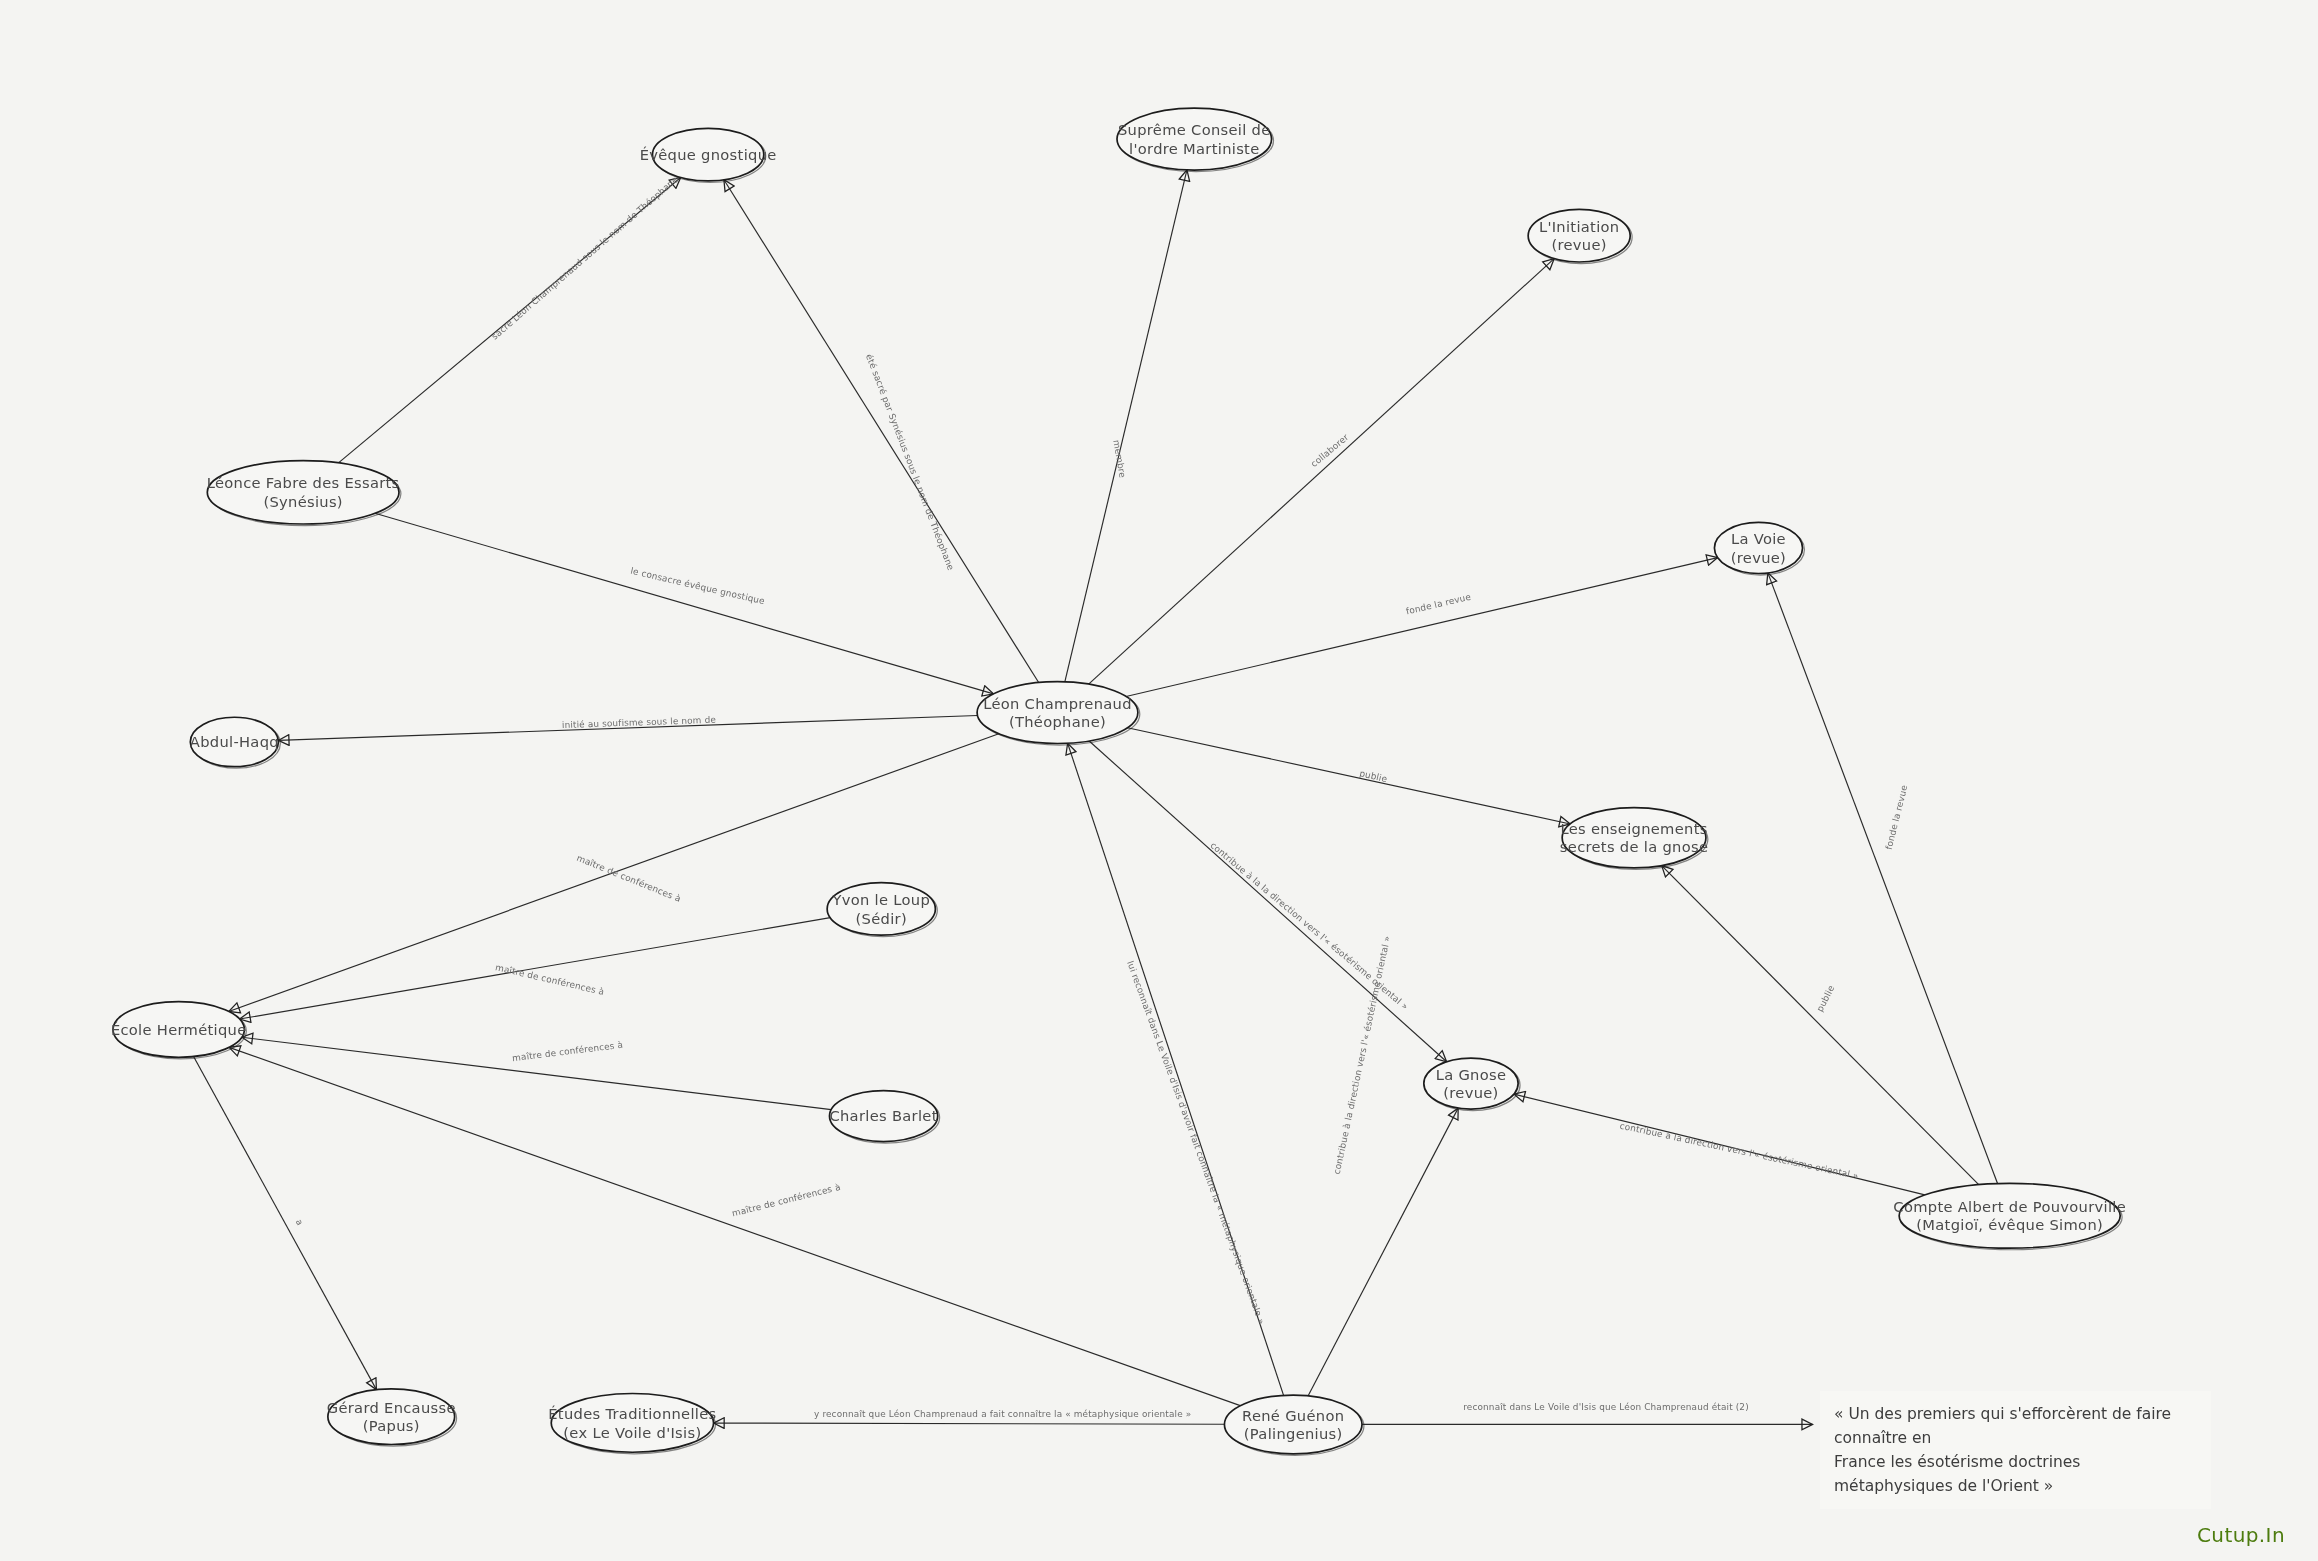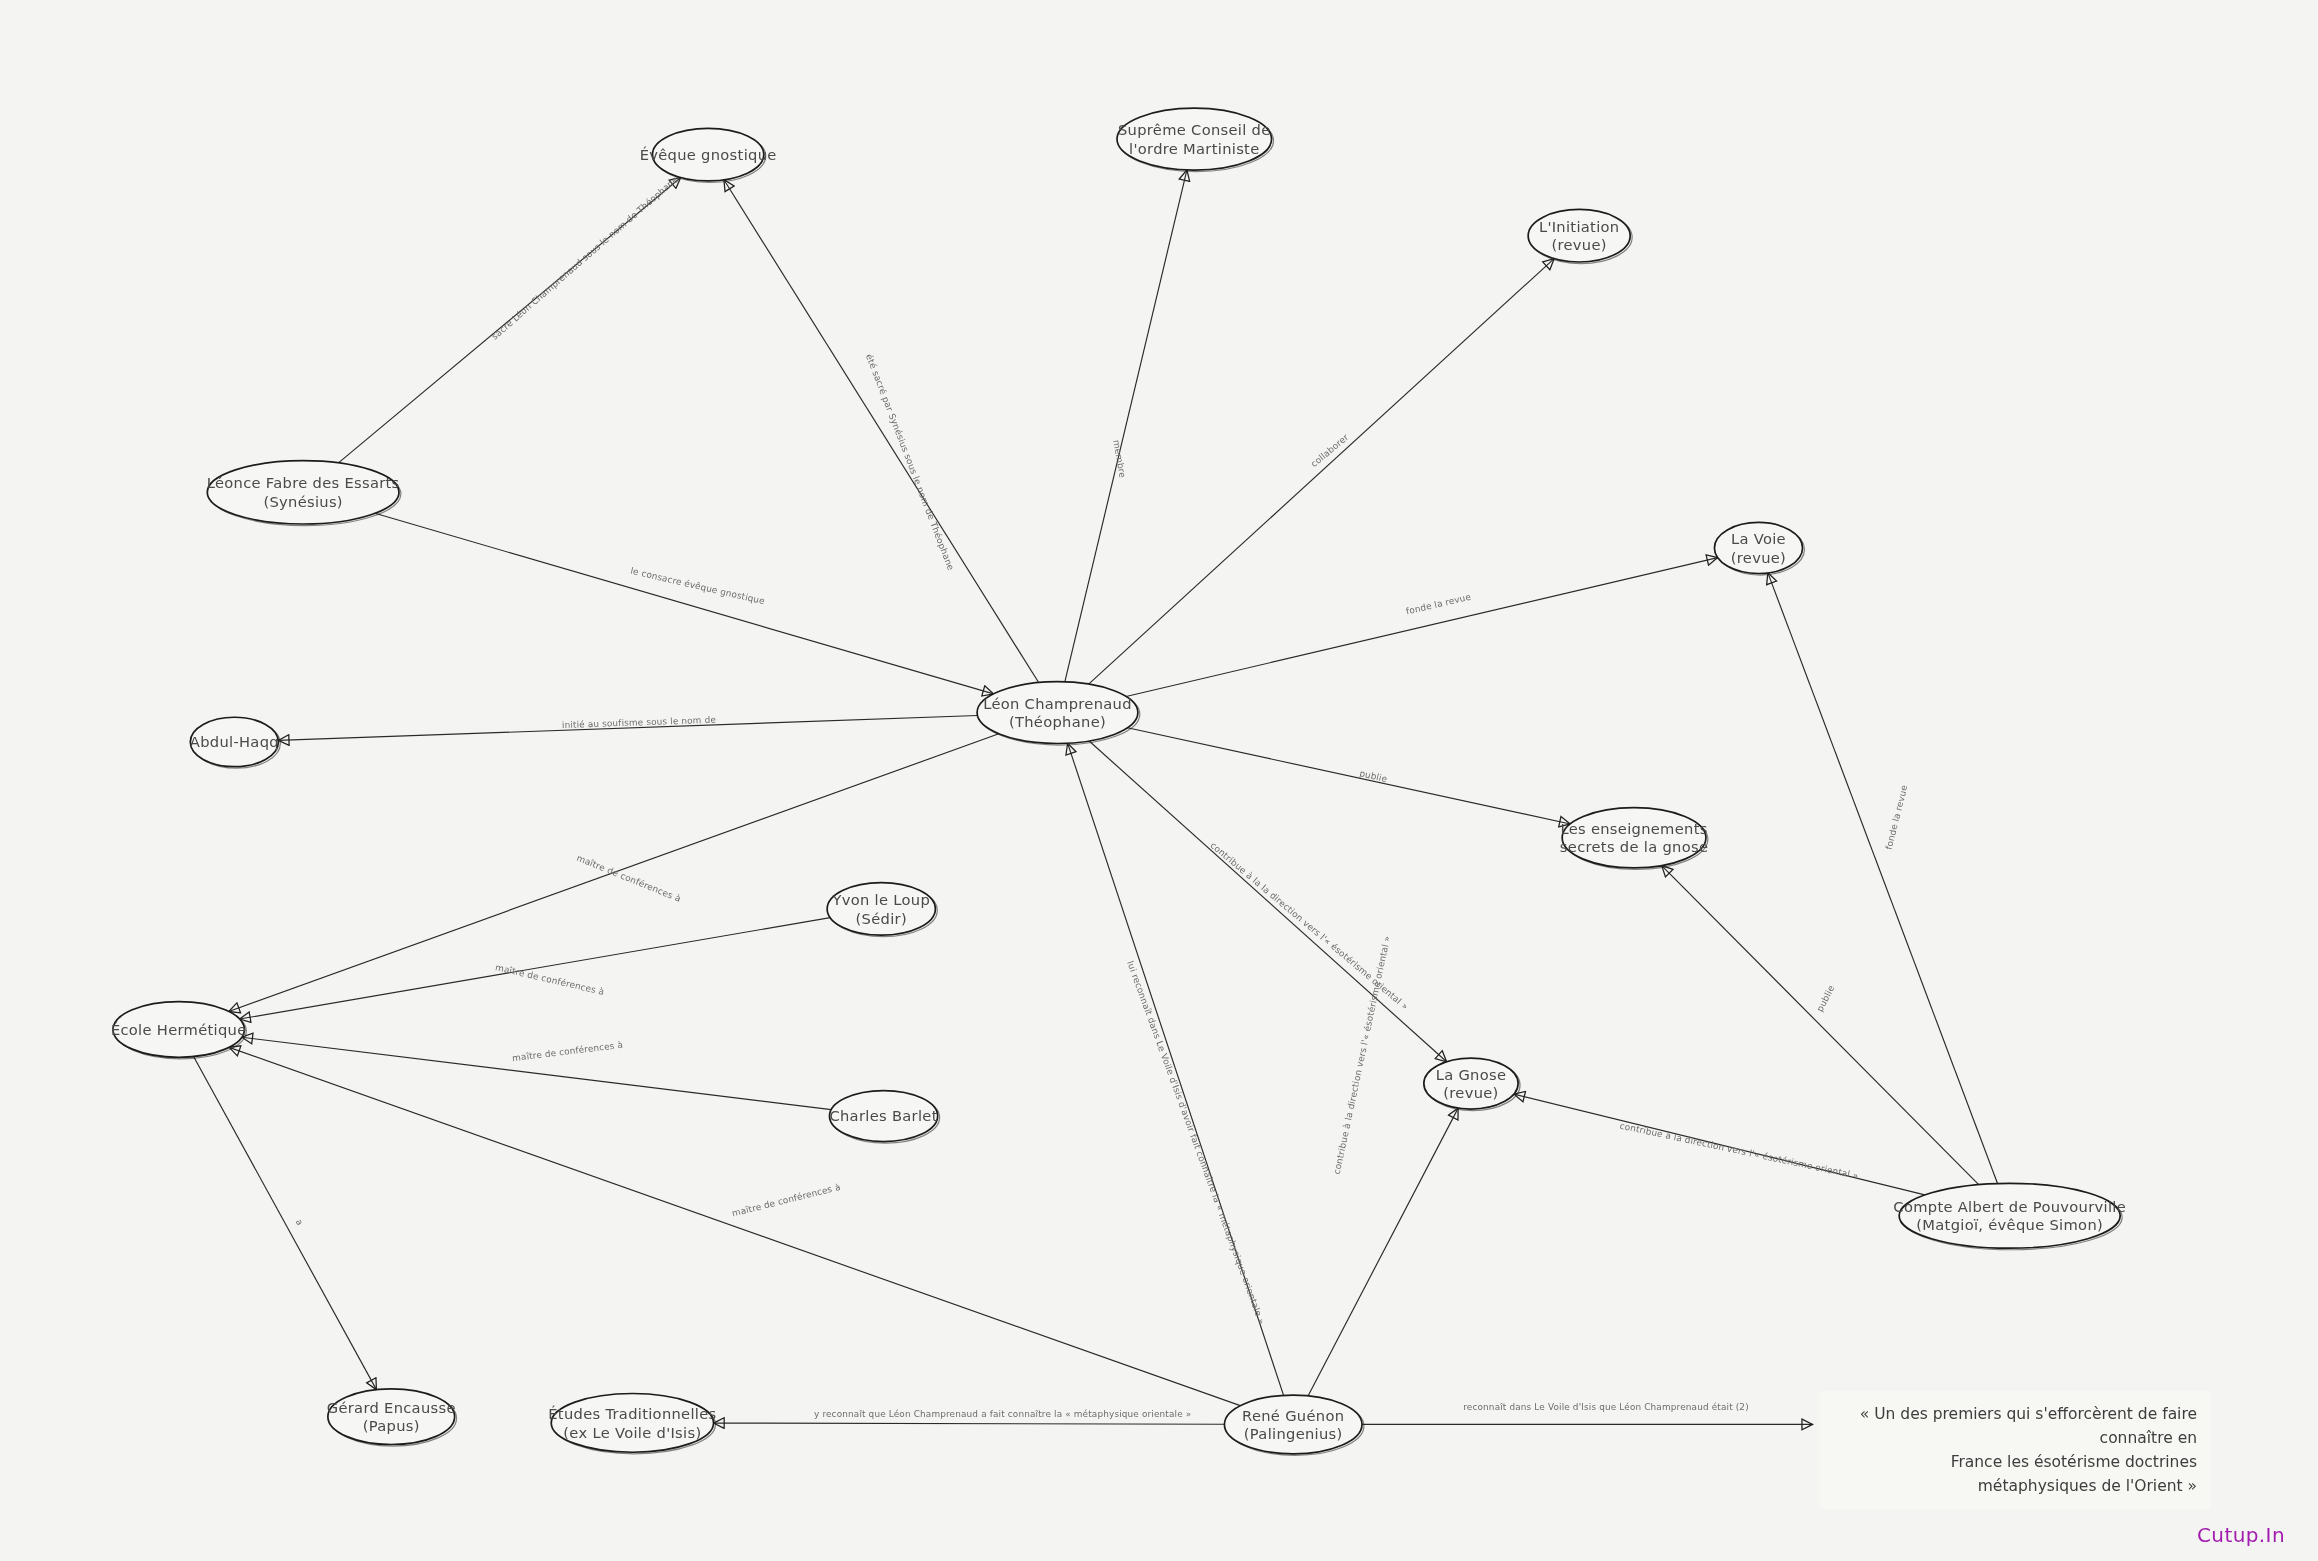--- a/index.html
+++ b/index.html
@@ -44,30 +44,30 @@
     fill:#6d6d6d;
     letter-spacing:.2px;
     pointer-events:none;
   }
   .quote-box{
     position:absolute;
     font-family:"DejaVu Sans","Liberation Sans",sans-serif;
     font-size:15.5px;
     color:#3d3d3d;
     line-height:1.55;
-    text-align:right;
+    text-align:left;
     background:#f7f7f4;
     padding:10.8px 14px;
   }
   .watermark{
     position:absolute;
     right:34px;bottom:15.5px;
     font-family:"DejaVu Sans","Liberation Sans",sans-serif;
     font-size:20px;
-    color:#a21caf;
+    color:#4d7c0f;
     letter-spacing:0.4px;
   }
 </style>
 </head>
 <body>
 
 <div id="graph-root">
   <svg id="graph-svg" viewBox="0 0 3000 2021">
     <defs>
       <marker id="arrowopen" viewBox="0 0 12 12" refX="11" refY="6" markerWidth="11" markerHeight="11" orient="auto-start-reverse">

